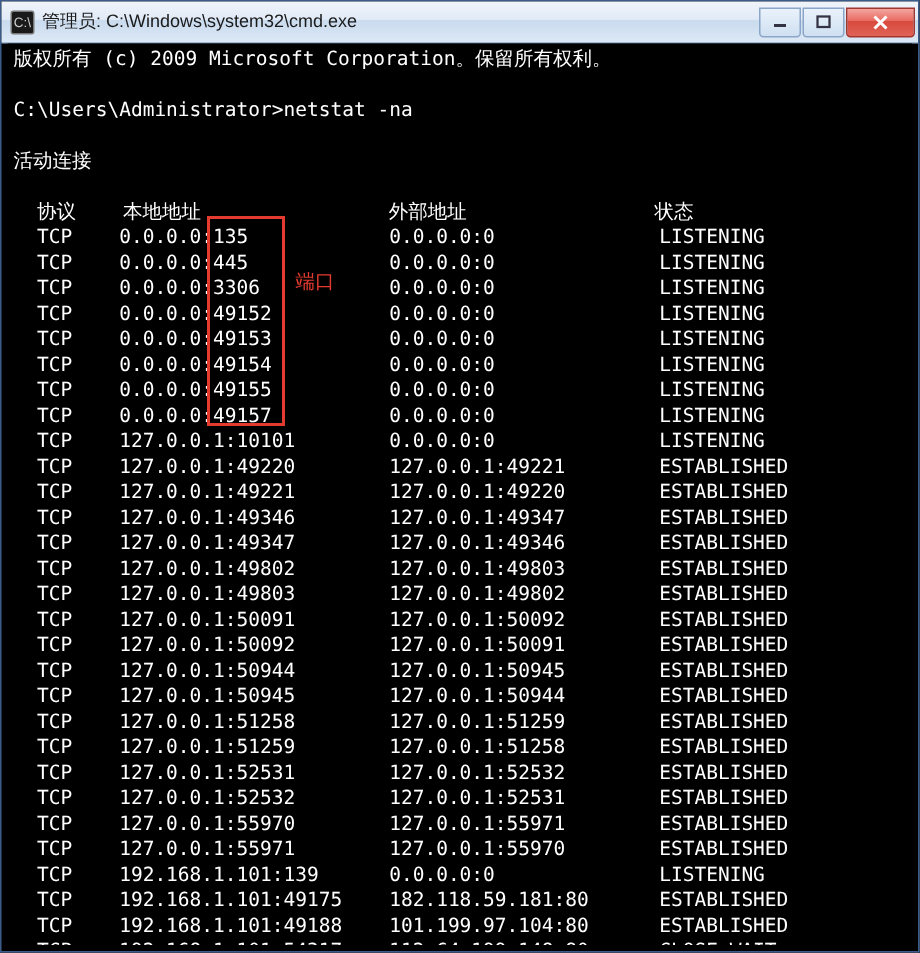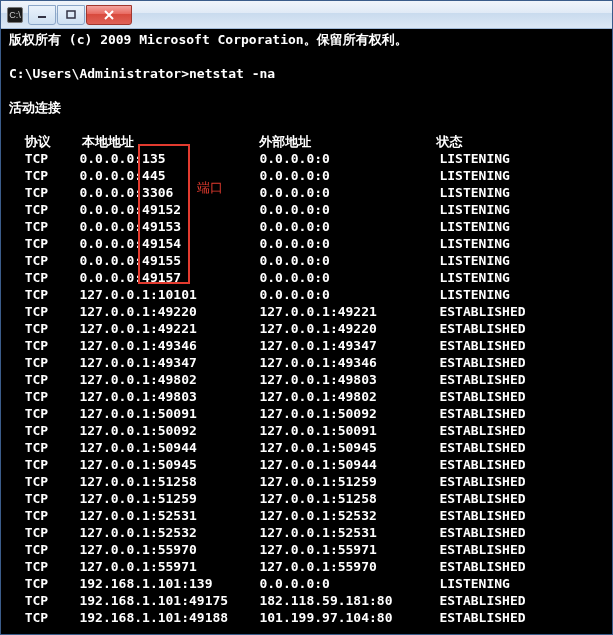--- a/index.html
+++ b/index.html
@@ -71,21 +71,20 @@
     position: absolute;
     top: 28px; left: 4px; right: 4px; bottom: 4px;
     background: #000;
     color: #ffffff;
     font-family: "NSimSun", "SimSun", Consolas, monospace;
     font-size: 13px;
     line-height: 17px;
     padding: 2px 0 0 4px;
     white-space: pre;
     overflow: hidden;
-    font-weight: bold;
   }
   .console .line { height: 17px; }
   .red-box {
     position: absolute;
     border: 2px solid #e33b2f;
     left: 137px;
     top: 143px;
     width: 52px;
     height: 140px;
     pointer-events: none;
@@ -98,20 +97,21 @@
     font-size: 13px;
     font-family: "SimSun", sans-serif;
   }
 </style>
 </head>
 <body>
 
 <div class="window">
   <div class="titlebar">
     <div class="title-icon">C:\</div>
+    <div class="title-text">管理员: C:\Windows\system32\cmd.exe</div>
     <div class="window-controls">
       <div class="win-btn min">
         <svg width="10" height="10" viewBox="0 0 10 10">
             <rect x="1" y="6" width="8" height="2" fill="#334"></rect>
           </svg>
       </div>
       <div class="win-btn max">
         <svg width="10" height="10" viewBox="0 0 10 10">
             <rect x="1" y="1" width="8" height="7" fill="none" stroke="#334" stroke-width="1.5"></rect>
           </svg>

